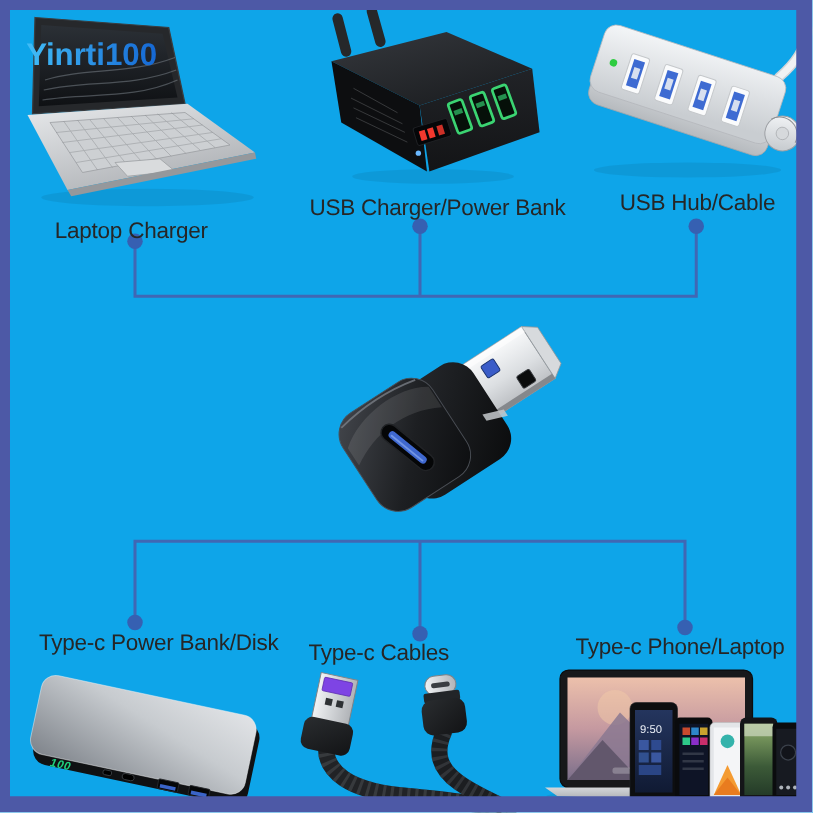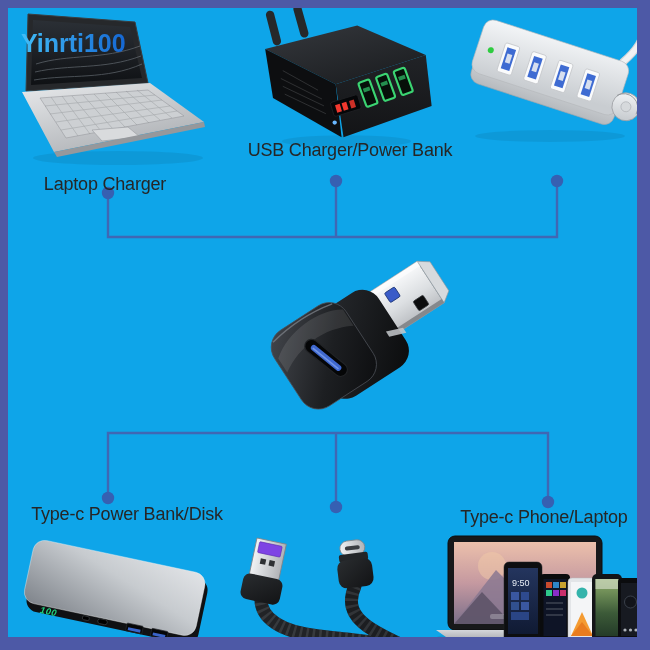--- a/index.html
+++ b/index.html
@@ -337,18 +337,20 @@
     </g>
     <g>
       <path class="cline" d="M108,497 L108,433 L548,433 L548,500 M336,433 L336,505"></path>
       <circle class="cdot" cx="108" cy="498" r="6.2"></circle>
       <circle class="cdot" cx="336" cy="507" r="6.2"></circle>
       <circle class="cdot" cx="548" cy="502" r="6.2"></circle>
     </g>
   </svg>
 
   <div class="dlabel" style="left:105px;top:174px">Laptop Charger</div>
-  <div class="dlabel" style="left:350px;top:140px">USB Charger/Power Bank</div>
+  <div class="dlabel" style="left:350px;top:156px">USB Charger/Power Bank</div>
+  <div class="dlabel" style="left:558px;top:152px">USB Hub/Cable</div>
   <div class="dlabel" style="left:127px;top:504px">Type-c Power Bank/Disk</div>
+  <div class="dlabel" style="left:303px;top:512px">Type-c Cables</div>
   <div class="dlabel" style="left:544px;top:507px">Type-c Phone/Laptop</div>
 
   <div class="frame"></div>
 </div>
 
 </body></html>

